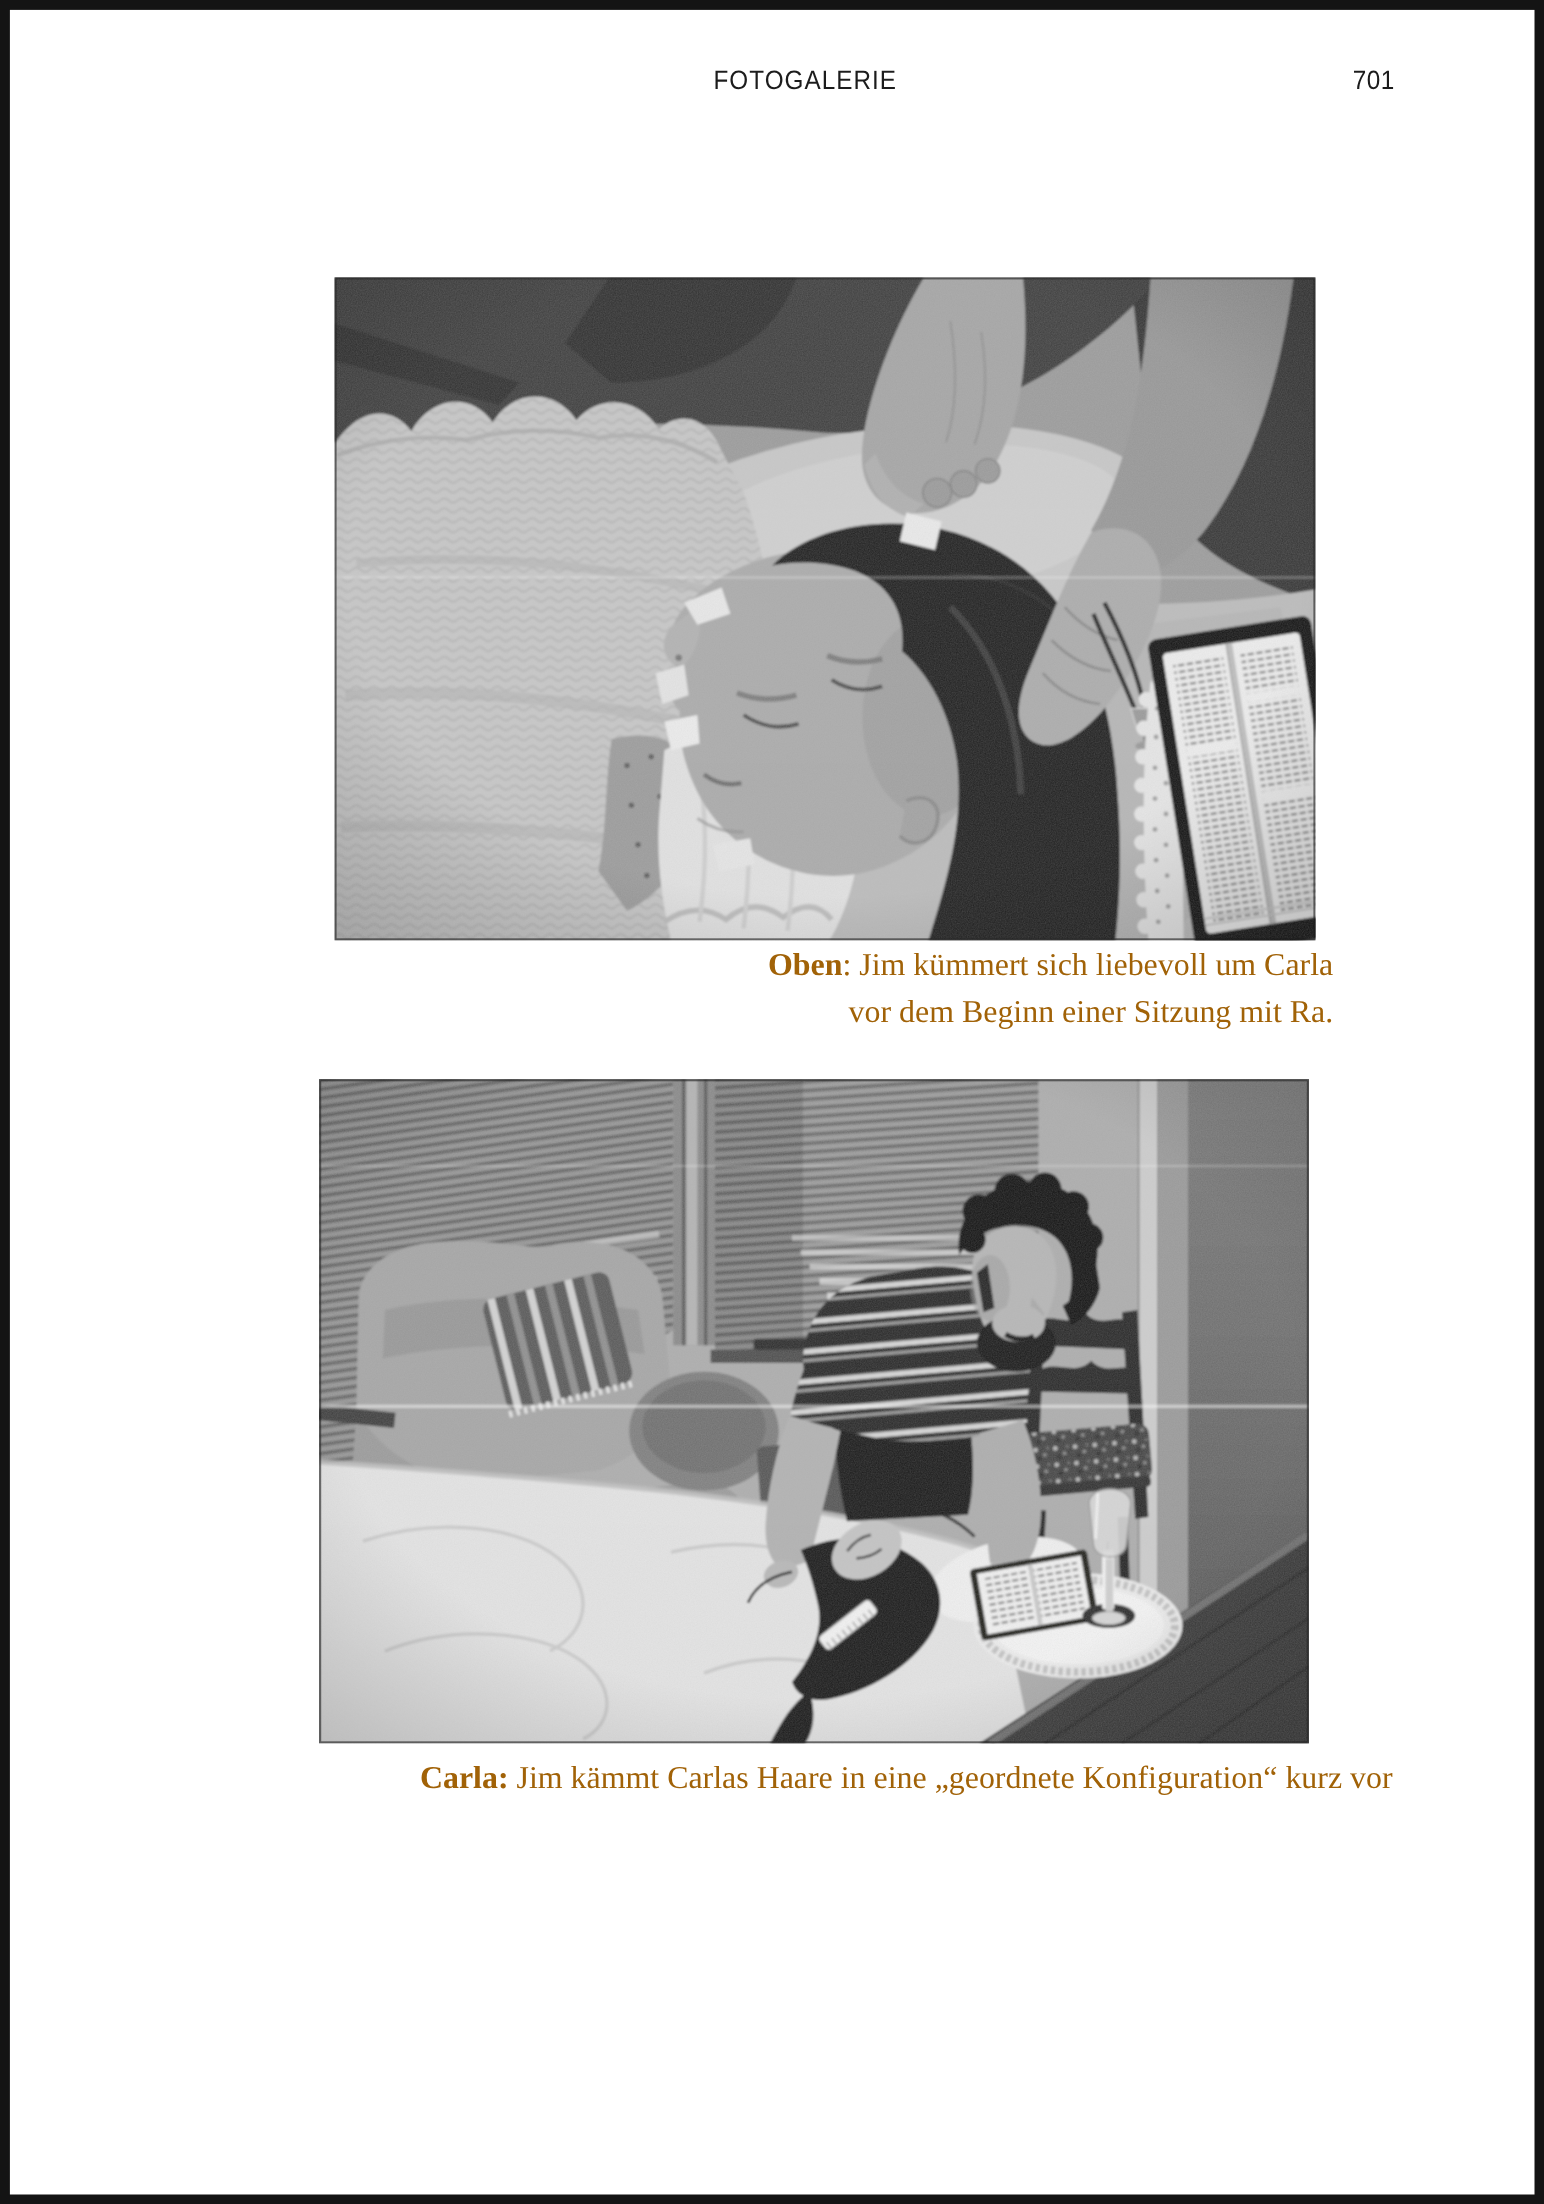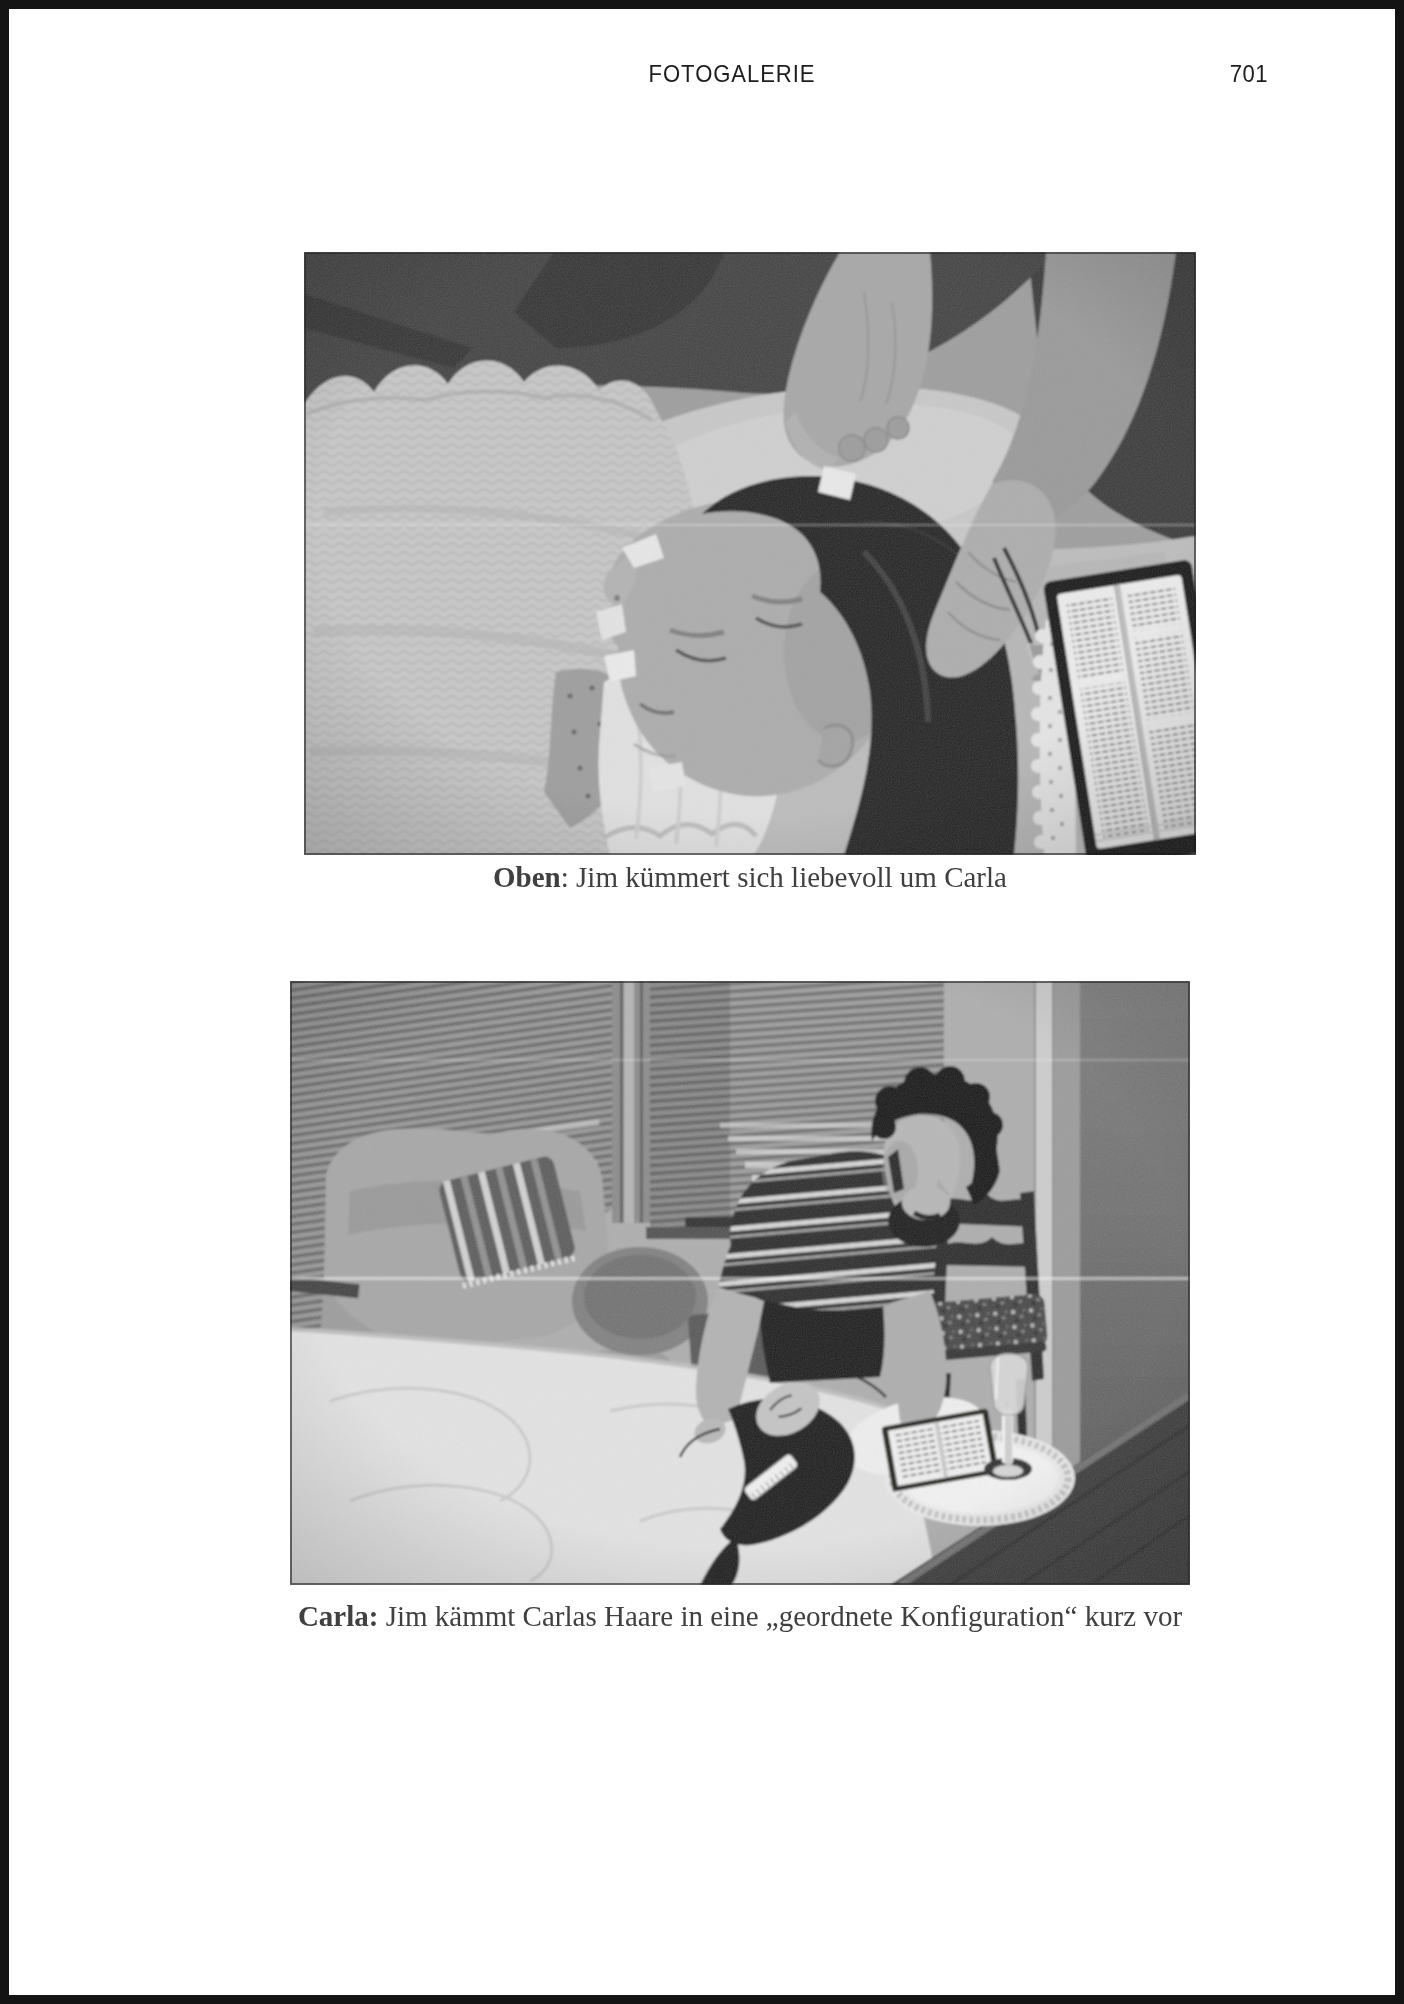--- a/index.html
+++ b/index.html
@@ -32,22 +32,22 @@
     font-family:"Liberation Sans",sans-serif;
     font-size:24px;line-height:28px;
     letter-spacing:.5px;color:#1c1c1c;
     white-space:nowrap;
   }
   figure{margin:0;padding:0;position:absolute;}
   #fig1{left:304px;top:252px;width:892px;height:603px;}
   #fig2{left:290px;top:981px;width:900px;height:604px;}
   figure svg{display:block;width:100%;height:100%;}
   .caption{
-    position:absolute;text-align:center;
-    font-size:29px;line-height:43px;color:#404040;
+    position:absolute;text-align:right;
+    font-size:29px;line-height:43px;color:#a16207;margin-left:16px;
   }
   .cap-line{white-space:nowrap;}
   #cap1{left:304px;top:856px;width:892px;}
   #cap2{left:230px;top:1595px;width:1020px;}
   .cap-bold{font-weight:bold;}
   .ref{
     font-family:"Liberation Sans",sans-serif;
     font-size:24px;letter-spacing:-.5px;
     display:inline-block;transform:scaleX(.95);
   }
@@ -221,20 +221,21 @@
         <rect y="272" width="892" height="2" fill="#ffffff" opacity="0.3"></rect>
       </g>
       <rect width="892" height="603" fill="url(#p1-vig)"></rect>
       <rect width="892" height="603" filter="url(#p1-grain)" opacity="0.55"></rect>
       <rect x="1" y="1" width="890" height="601" fill="none" stroke="#1a1a1a" stroke-width="2" opacity="0.6"></rect>
     </svg>
   </figure>
 
   <figcaption class="caption" id="cap1">
     <div class="cap-line"><span class="cap-bold">Oben</span><span>: Jim kümmert sich liebevoll um Carla</span></div>
+    <div class="cap-line">vor dem Beginn einer Sitzung mit Ra.</div>
   </figcaption>
 
   <figure id="fig2" aria-label="Schwarzweissfoto: Jim im gestreiften Hemd steht am Bett und kaemmt Carlas Haare; im Zimmer Jalousien, ein Sessel, ein Stuhl sowie ein Tablett mit Bibel, Kerze und Kelch.">
     <svg viewBox="0 0 900 604" preserveAspectRatio="none">
       <defs>
         <filter id="p2-soft">
             <feGaussianBlur stdDeviation="0.8"></feGaussianBlur>
           </filter>
         <filter id="p2-grain" x="0" y="0" width="100%" height="100%">
           <feTurbulence type="fractalNoise" baseFrequency="0.9" numOctaves="2" stitchTiles="stitch"></feTurbulence>

